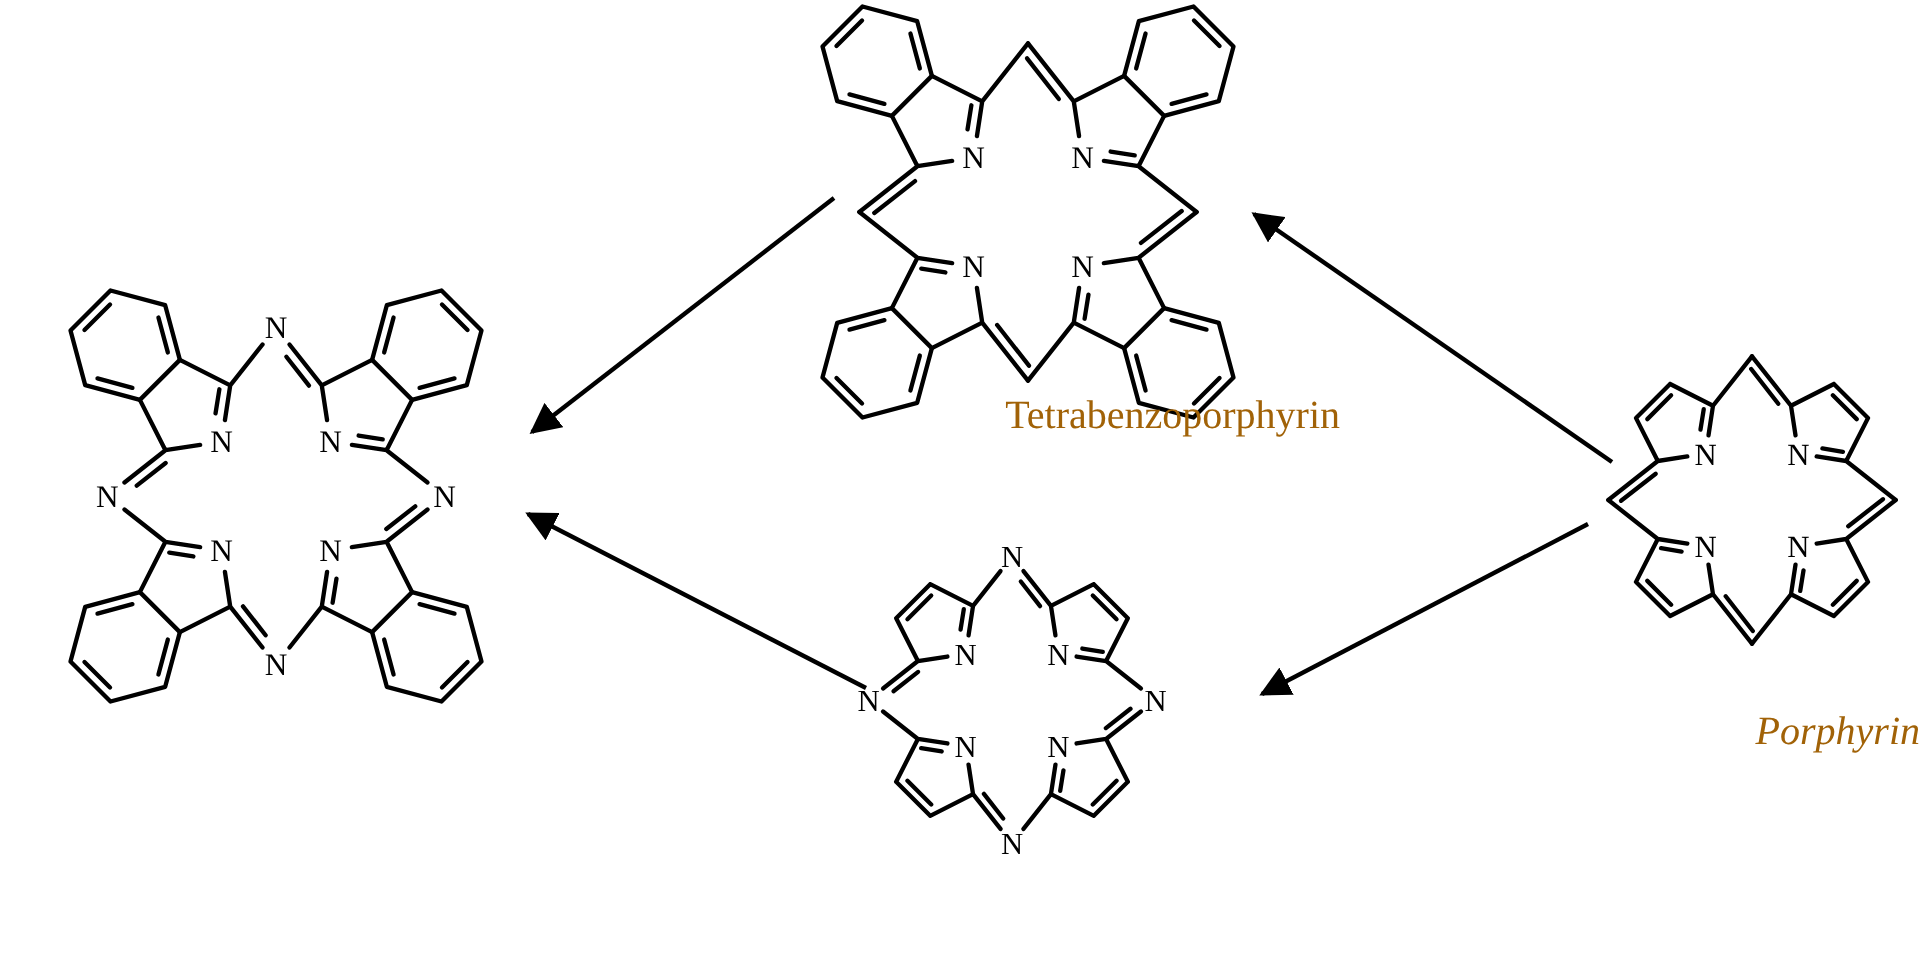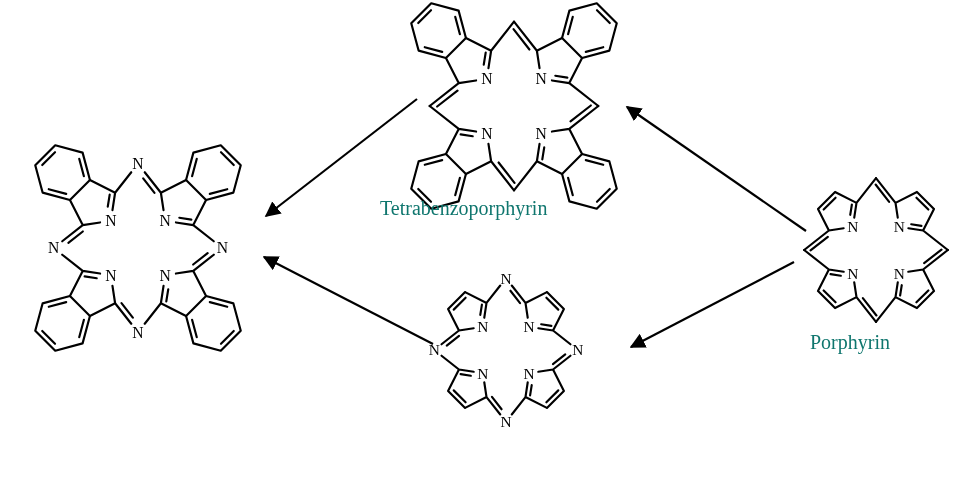--- a/index.html
+++ b/index.html
@@ -3,21 +3,21 @@
 <meta charset="utf-8">
 <style>
   html,body{margin:0;padding:0;}
   body{
     width:960px;height:490px;position:relative;overflow:hidden;
     background:#ffffff;font-family:"Liberation Serif", serif;color:#000;
   }
   .abs{position:absolute;}
   svg{display:block;}
   .mol-label{
-    position:absolute;text-align:left;font-size:20px;line-height:24px;color:#0f766e;
+    position:absolute;text-align:right;font-size:20px;line-height:24px;color:#a16207;
   }
   .bond{stroke:#000;fill:none;stroke-linecap:round;stroke-linejoin:round;}
   .atom{fill:#000;text-anchor:middle;font-family:"Liberation Serif", serif;}
   .arrowline{stroke:#000;stroke-width:2.2;fill:none;}
 </style>
 </head>
 <body>
 
 <svg width="0" height="0" style="position:absolute" aria-hidden="true">
   <defs>
@@ -115,15 +115,15 @@
     <use href="#porph-corner"></use>
     <use href="#porph-corner" transform="rotate(90)"></use>
     <use href="#porph-corner" transform="rotate(180)"></use>
     <use href="#porph-corner" transform="rotate(270)"></use>
     <text class="atom" font-size="15" x="22.6" y="-17.3">N</text>
     <text class="atom" font-size="15" x="22.6" y="27.9">N</text>
     <text class="atom" font-size="15" x="-22.6" y="-17.3">N</text>
     <text class="atom" font-size="15" x="-22.6" y="27.9">N</text>
   </svg>
 </div>
-<div class="mol-label" style="left:810px;top:330px;width:150px;">
+<div class="mol-label" style="left:810px;top:354px;width:150px;font-style:italic;">
   <div>Porphyrin</div>
 </div>
 
 </body></html>

